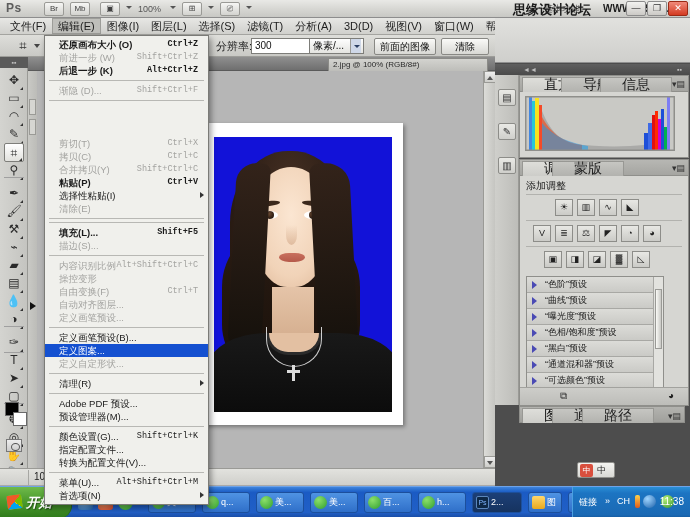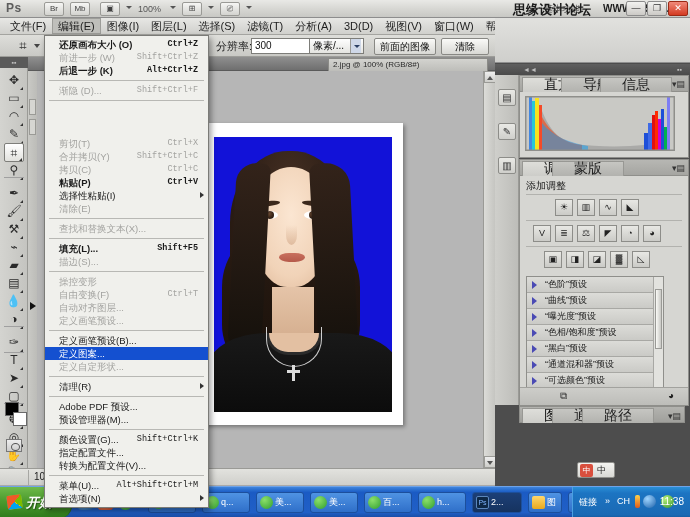--- a/index.html
+++ b/index.html
@@ -679,31 +679,31 @@
   <div id="editmenu" style="position:absolute;left:44px;top:35px;width:165px;
        background:#f0f0ec;border:1px solid #7b7b77;box-shadow:2px 3px 6px rgba(0,0,0,0.4);
        padding:2px 0; z-index:50;">
       <div style="position: relative; height: 13px; line-height: 13px; padding: 0px 14px; font-size: 9.5px; white-space: nowrap; color: rgb(26, 26, 26); font-weight: bold;"><span>还原画布大小 (O)</span><span style="position: absolute; right: 10px; top: 0px; font-size: 8.5px; font-family: &quot;Liberation Mono&quot;, monospace; color: rgb(26, 26, 26);">Ctrl+Z</span></div>
       <div style="position: relative; height: 13px; line-height: 13px; padding: 0px 14px; font-size: 9.5px; white-space: nowrap; color: rgb(163, 163, 160);"><span>前进一步 (W)</span><span style="position: absolute; right: 10px; top: 0px; font-size: 8.5px; font-family: &quot;Liberation Mono&quot;, monospace; color: rgb(163, 163, 160);">Shift+Ctrl+Z</span></div>
       <div style="position: relative; height: 13px; line-height: 13px; padding: 0px 14px; font-size: 9.5px; white-space: nowrap; color: rgb(26, 26, 26); font-weight: bold;"><span>后退一步 (K)</span><span style="position: absolute; right: 10px; top: 0px; font-size: 8.5px; font-family: &quot;Liberation Mono&quot;, monospace; color: rgb(26, 26, 26);">Alt+Ctrl+Z</span></div>
       <div style="height: 1px; background: rgb(184, 184, 180); margin: 3px 4px;"></div>
       <div style="position: relative; height: 13px; line-height: 13px; padding: 0px 14px; font-size: 9.5px; white-space: nowrap; color: rgb(163, 163, 160);"><span>渐隐 (D)...</span><span style="position: absolute; right: 10px; top: 0px; font-size: 8.5px; font-family: &quot;Liberation Mono&quot;, monospace; color: rgb(163, 163, 160);">Shift+Ctrl+F</span></div>
       <div style="height: 1px; background: rgb(184, 184, 180); margin: 3px 4px;"></div>
       <div style="position: relative; height: 13px; line-height: 13px; padding: 0px 14px; font-size: 9.5px; white-space: nowrap; color: rgb(163, 163, 160); margin-top: 36px;"><span>剪切(T)</span><span style="position: absolute; right: 10px; top: 0px; font-size: 8.5px; font-family: &quot;Liberation Mono&quot;, monospace; color: rgb(163, 163, 160);">Ctrl+X</span></div>
+      <div style="position: relative; height: 13px; line-height: 13px; padding: 0px 14px; font-size: 9.5px; white-space: nowrap; color: rgb(163, 163, 160);"><span>拷贝(C)</span><span style="position: absolute; right: 10px; top: 0px; font-size: 8.5px; font-family: &quot;Liberation Mono&quot;, monospace; color: rgb(163, 163, 160);">Ctrl+C</span></div>
       <div style="position: relative; height: 13px; line-height: 13px; padding: 0px 14px; font-size: 9.5px; white-space: nowrap; color: rgb(163, 163, 160);"><span>合并拷贝(Y)</span><span style="position: absolute; right: 10px; top: 0px; font-size: 8.5px; font-family: &quot;Liberation Mono&quot;, monospace; color: rgb(163, 163, 160);">Shift+Ctrl+C</span></div>
-      <div style="position: relative; height: 13px; line-height: 13px; padding: 0px 14px; font-size: 9.5px; white-space: nowrap; color: rgb(163, 163, 160);"><span>拷贝(C)</span><span style="position: absolute; right: 10px; top: 0px; font-size: 8.5px; font-family: &quot;Liberation Mono&quot;, monospace; color: rgb(163, 163, 160);">Ctrl+C</span></div>
       <div style="position: relative; height: 13px; line-height: 13px; padding: 0px 14px; font-size: 9.5px; white-space: nowrap; color: rgb(26, 26, 26); font-weight: bold;"><span>粘贴(P)</span><span style="position: absolute; right: 10px; top: 0px; font-size: 8.5px; font-family: &quot;Liberation Mono&quot;, monospace; color: rgb(26, 26, 26);">Ctrl+V</span></div>
       <div style="position: relative; height: 13px; line-height: 13px; padding: 0px 14px; font-size: 9.5px; white-space: nowrap; color: rgb(26, 26, 26);"><span>选择性粘贴(I)</span><span style="position: absolute; right: 4px; top: 3px; width: 0px; height: 0px; border-top: 3px solid transparent; border-bottom: 3px solid transparent; border-left: 4px solid rgb(51, 51, 51);"></span></div>
       <div style="position: relative; height: 13px; line-height: 13px; padding: 0px 14px; font-size: 9.5px; white-space: nowrap; color: rgb(163, 163, 160);"><span>清除(E)</span></div>
       <div style="height: 1px; background: rgb(184, 184, 180); margin: 3px 4px;"></div>
-      <div style="position: relative; height: 13px; line-height: 13px; padding: 0px 14px; font-size: 9.5px; white-space: nowrap; color: rgb(163, 163, 160);"><span>查找和替换文本(X)...</span></div>
       <div style="height: 1px; background: rgb(184, 184, 180); margin: 3px 4px;"></div>
       <div style="position: relative; height: 13px; line-height: 13px; padding: 0px 14px; font-size: 9.5px; white-space: nowrap; color: rgb(26, 26, 26); font-weight: bold;"><span>填充(L)...</span><span style="position: absolute; right: 10px; top: 0px; font-size: 8.5px; font-family: &quot;Liberation Mono&quot;, monospace; color: rgb(26, 26, 26);">Shift+F5</span></div>
       <div style="position: relative; height: 13px; line-height: 13px; padding: 0px 14px; font-size: 9.5px; white-space: nowrap; color: rgb(163, 163, 160);"><span>描边(S)...</span></div>
       <div style="height: 1px; background: rgb(184, 184, 180); margin: 3px 4px;"></div>
+      <div style="position: relative; height: 13px; line-height: 13px; padding: 0px 14px; font-size: 9.5px; white-space: nowrap; color: rgb(163, 163, 160);"><span>内容识别比例</span><span style="position: absolute; right: 10px; top: 0px; font-size: 8.5px; font-family: &quot;Liberation Mono&quot;, monospace; color: rgb(163, 163, 160);">Alt+Shift+Ctrl+C</span></div>
       <div style="position: relative; height: 13px; line-height: 13px; padding: 0px 14px; font-size: 9.5px; white-space: nowrap; color: rgb(163, 163, 160);"><span>操控变形</span></div>
       <div style="position: relative; height: 13px; line-height: 13px; padding: 0px 14px; font-size: 9.5px; white-space: nowrap; color: rgb(163, 163, 160);"><span>自由变换(F)</span><span style="position: absolute; right: 10px; top: 0px; font-size: 8.5px; font-family: &quot;Liberation Mono&quot;, monospace; color: rgb(163, 163, 160);">Ctrl+T</span></div>
       <div style="position: relative; height: 13px; line-height: 13px; padding: 0px 14px; font-size: 9.5px; white-space: nowrap; color: rgb(163, 163, 160);"><span>自动对齐图层...</span></div>
       <div style="position: relative; height: 13px; line-height: 13px; padding: 0px 14px; font-size: 9.5px; white-space: nowrap; color: rgb(163, 163, 160);"><span>定义画笔预设...</span></div>
       <div style="height: 1px; background: rgb(184, 184, 180); margin: 3px 4px;"></div>
       <div style="position: relative; height: 13px; line-height: 13px; padding: 0px 14px; font-size: 9.5px; white-space: nowrap; color: rgb(26, 26, 26);"><span>定义画笔预设(B)...</span></div>
       <div style="position: relative; height: 13px; line-height: 13px; padding: 0px 14px; font-size: 9.5px; white-space: nowrap; background: rgb(20, 80, 208); color: rgb(255, 255, 255);"><span>定义图案...</span></div>
       <div style="position: relative; height: 13px; line-height: 13px; padding: 0px 14px; font-size: 9.5px; white-space: nowrap; color: rgb(163, 163, 160);"><span>定义自定形状...</span></div>
       <div style="height: 1px; background: rgb(184, 184, 180); margin: 3px 4px;"></div>
       <div style="position: relative; height: 13px; line-height: 13px; padding: 0px 14px; font-size: 9.5px; white-space: nowrap; color: rgb(26, 26, 26);"><span>清理(R)</span><span style="position: absolute; right: 4px; top: 3px; width: 0px; height: 0px; border-top: 3px solid transparent; border-bottom: 3px solid transparent; border-left: 4px solid rgb(51, 51, 51);"></span></div>

